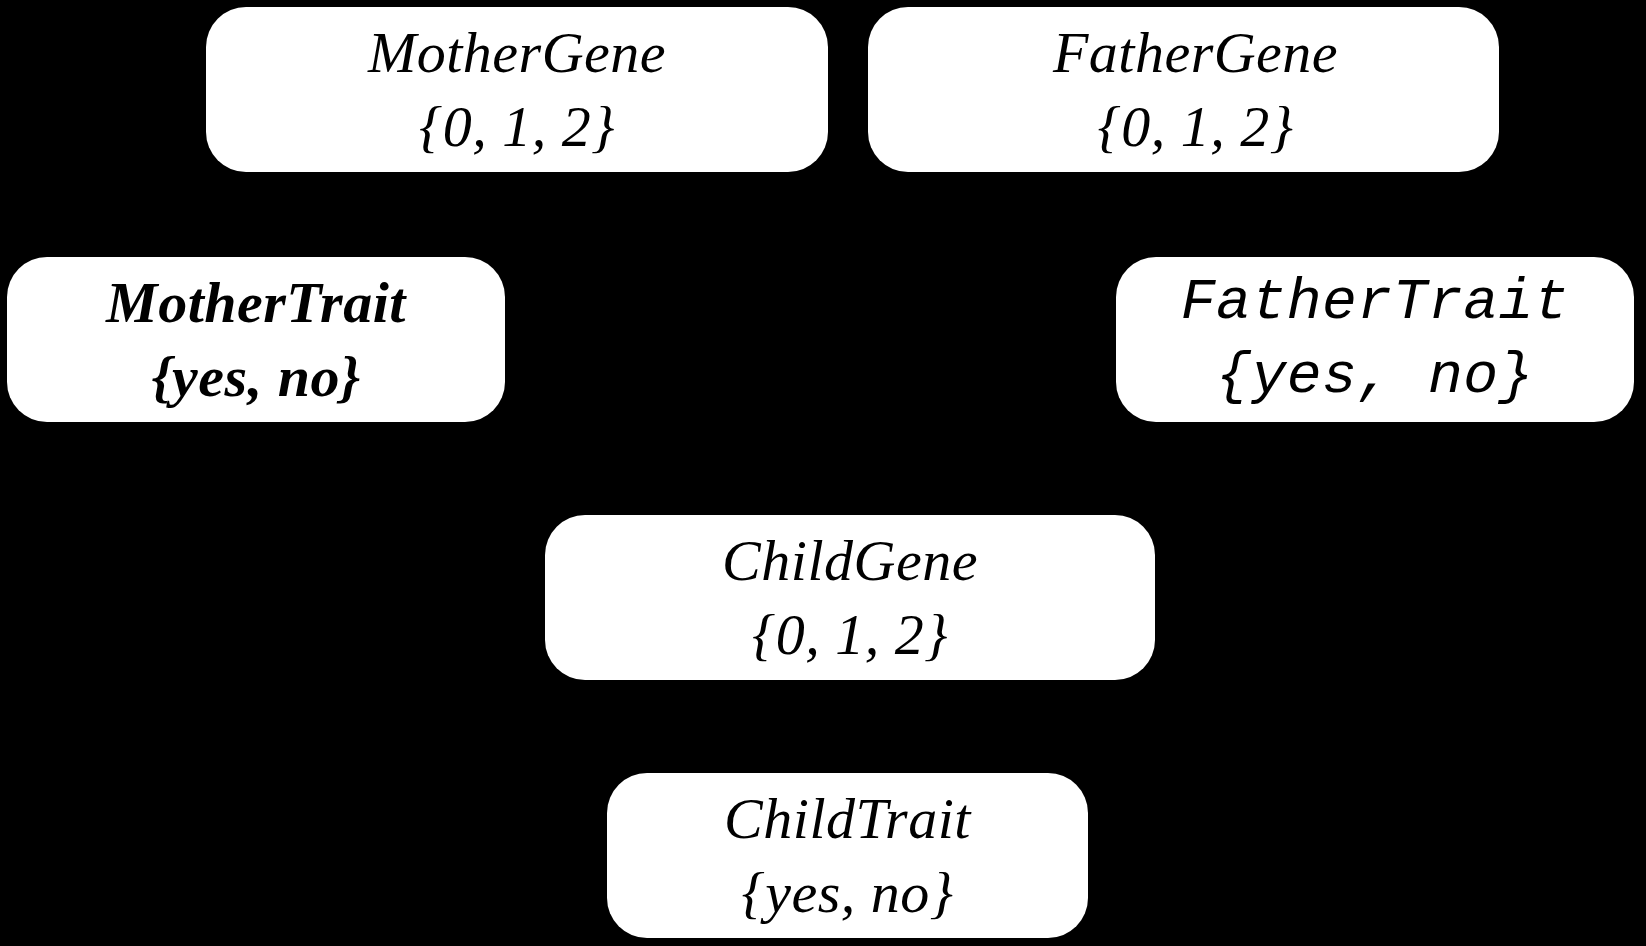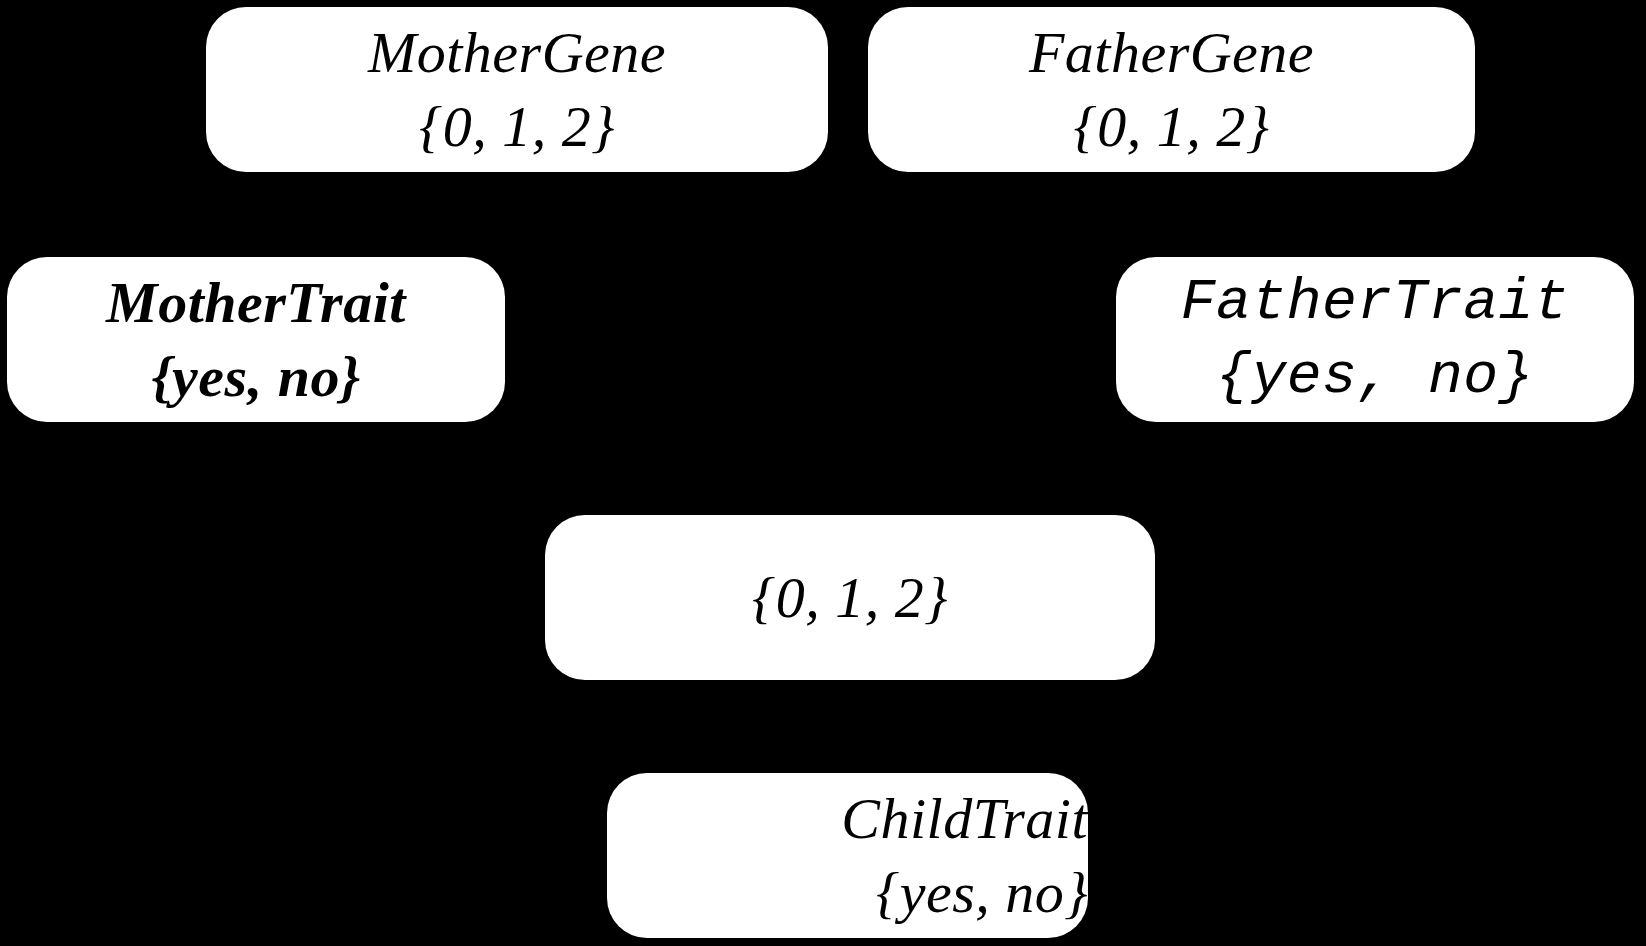--- a/index.html
+++ b/index.html
@@ -32,25 +32,25 @@
     font-style: italic;
     font-size: 58px;
     line-height: 1.26;
     letter-spacing: 0.5px;
   }
   .node .node-title { white-space: nowrap; }
   .node .node-values { white-space: nowrap; }
 
   
   .pos-mother-gene  { left: 206px;  top: 7px;   width: 622px; height: 165px; }
-  .pos-father-gene  { left: 868px;  top: 7px;   width: 607px; height: 165px; }
+  .pos-father-gene  { left: 868px;  top: 7px;   width: 607px; height: 165px; padding-left: 24px; }
   .pos-mother-trait { left: 7px;    top: 257px; width: 498px; height: 165px; font-weight: bold; }
   .pos-father-trait { left: 1116px; top: 257px; width: 518px; height: 165px; font-family: Liberation Mono, monospace; }
   .pos-child-gene   { left: 545px;  top: 515px; width: 610px; height: 165px; }
-  .pos-child-trait  { left: 607px;  top: 773px; width: 481px; height: 165px; align-items: flex-end; }
+  .pos-child-trait  { left: 607px;  top: 773px; width: 481px; height: 165px; }
 </style>
 </head>
 <body>
 
 <div class="canvas">
 
   <div class="node pos-mother-gene">
     <div class="node-title">MotherGene</div>
     <div class="node-values">{0, 1, 2}</div>
   </div>
@@ -64,20 +64,21 @@
     <div class="node-title">MotherTrait</div>
     <div class="node-values">{yes, no}</div>
   </div>
 
   <div class="node pos-father-trait">
     <div class="node-title">FatherTrait</div>
     <div class="node-values">{yes, no}</div>
   </div>
 
   <div class="node pos-child-gene">
+    <div class="node-title">ChildGene</div>
     <div class="node-values">{0, 1, 2}</div>
   </div>
 
   <div class="node pos-child-trait">
     <div class="node-title">ChildTrait</div>
     <div class="node-values">{yes, no}</div>
   </div>
 
 </div>
 

